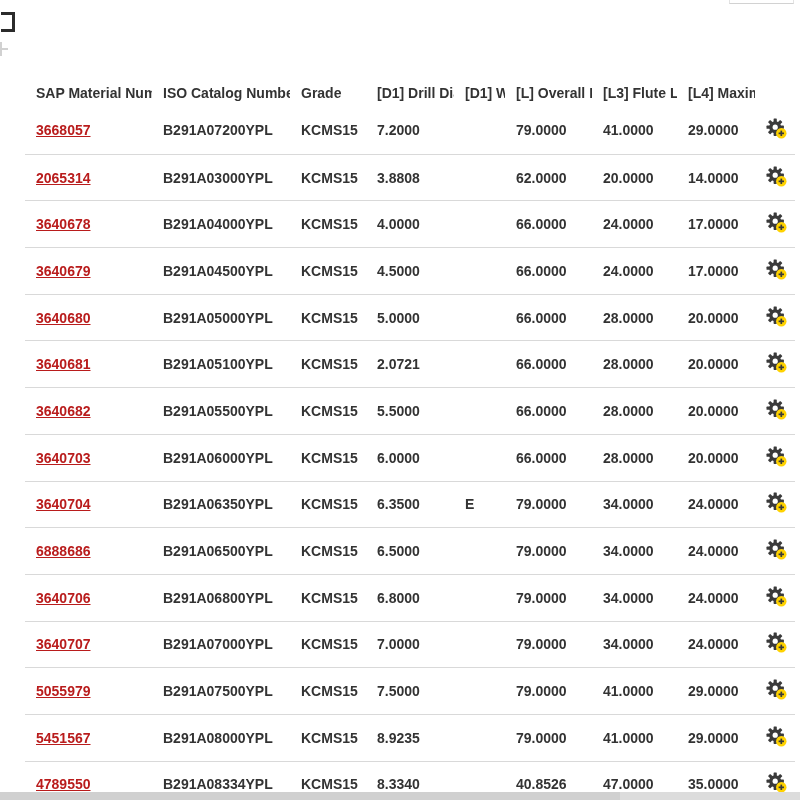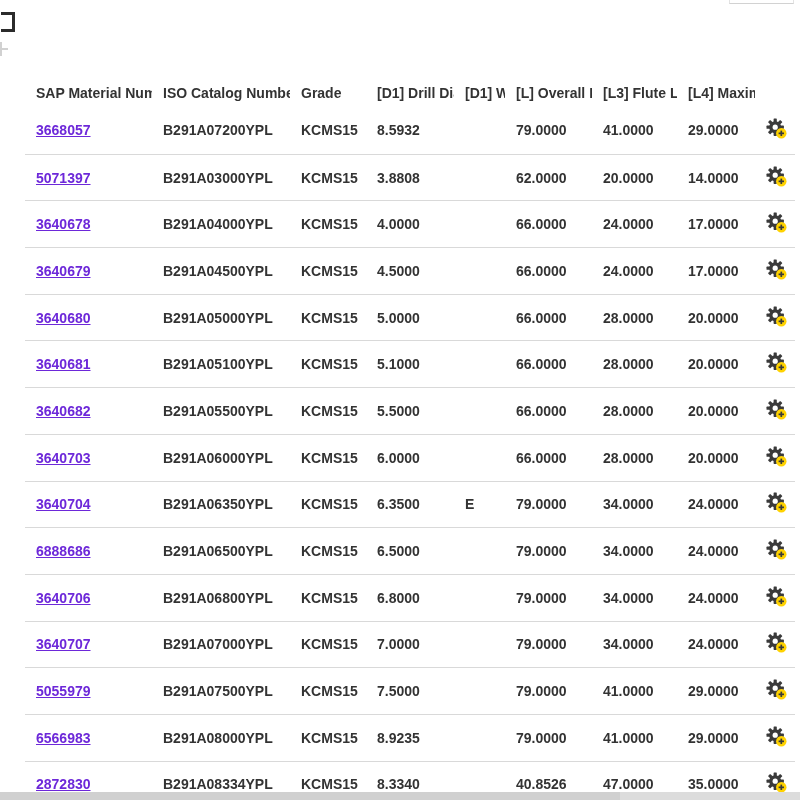--- a/index.html
+++ b/index.html
@@ -35,21 +35,21 @@
     align-items: center;
   }
   .thead { min-height: 77px; align-items: end; }
   .thead .cell {
     font-size: 14px; font-weight: bold; line-height: 19px;
     padding: 0 4px 4px 11px; color: #333333;
   }
   .tbody .trow { height: 46.7px; border-top: 1px solid #d9d9d9; box-sizing: border-box; }
   .tbody .trow:first-child { border-top: none; }
   .cell { padding-left: 11px; font-size: 14px; font-weight: bold; white-space: nowrap; overflow: hidden; }
-  .cell a { color: #6d28d9; cursor: pointer; }
+  .cell a { color: #b91c1c; cursor: pointer; }
   .cell.action { padding-left: 11px; }
   .gear-btn { background: none; border: none; padding: 0; margin: 0; cursor: pointer; display: inline-block; line-height: 0; }
 
   .hscrollbar { position: absolute; left: 0; top: 792px; width: 800px; height: 8px; background: #dcdcdc; }
   .hscrollbar .thumb { position: absolute; left: 0; top: 0; height: 8px; width: 620px; background: #d0d0d0; }
 </style>
 </head>
 <body>
 
 <div class="page">
@@ -73,21 +73,21 @@
       <div class="cell">[L4] Maximum Drilling Depth</div>
       <div class="cell"></div>
     </div>
     <div class="tbody">
   <div class="trow">
     <div class="cell">
       <a href="#">3668057</a>
     </div>
     <div class="cell">B291A07200YPL</div>
     <div class="cell">KCMS15</div>
-    <div class="cell">8.5932</div>
+    <div class="cell">7.2000</div>
     <div class="cell"></div>
     <div class="cell">79.0000</div>
     <div class="cell">41.0000</div>
     <div class="cell">29.0000</div>
     <div class="cell action">
       <button class="gear-btn" title="">
         <svg width="21" height="21" viewBox="0 0 21 21">
           <g fill="#3a3a3a">
             <rect x="7.6" y="0.5" width="3.2" height="17.4" rx="0.6"></rect>
             <rect x="7.6" y="0.5" width="3.2" height="17.4" rx="0.6" transform="rotate(45 9.2 9.2)"></rect>
@@ -101,21 +101,21 @@
             <rect x="12.6" y="14.5" width="5.4" height="1.7"></rect>
             <rect x="14.45" y="12.6" width="1.7" height="5.4"></rect>
           </g>
         </svg>
       </button>
     </div>
   </div>
 
   <div class="trow">
     <div class="cell">
-      <a href="#">5071397</a>
+      <a href="#">2065314</a>
     </div>
     <div class="cell">B291A03000YPL</div>
     <div class="cell">KCMS15</div>
     <div class="cell">3.8808</div>
     <div class="cell"></div>
     <div class="cell">62.0000</div>
     <div class="cell">20.0000</div>
     <div class="cell">14.0000</div>
     <div class="cell action">
       <button class="gear-btn" title="">
@@ -233,21 +233,21 @@
       </button>
     </div>
   </div>
 
   <div class="trow">
     <div class="cell">
       <a href="#">3640681</a>
     </div>
     <div class="cell">B291A05100YPL</div>
     <div class="cell">KCMS15</div>
-    <div class="cell">5.1000</div>
+    <div class="cell">2.0721</div>
     <div class="cell"></div>
     <div class="cell">66.0000</div>
     <div class="cell">28.0000</div>
     <div class="cell">20.0000</div>
     <div class="cell action">
       <button class="gear-btn" title="">
         <svg width="21" height="21" viewBox="0 0 21 21">
           <g fill="#3a3a3a">
             <rect x="7.6" y="0.5" width="3.2" height="17.4" rx="0.6"></rect>
             <rect x="7.6" y="0.5" width="3.2" height="17.4" rx="0.6" transform="rotate(45 9.2 9.2)"></rect>
@@ -485,21 +485,21 @@
             <rect x="12.6" y="14.5" width="5.4" height="1.7"></rect>
             <rect x="14.45" y="12.6" width="1.7" height="5.4"></rect>
           </g>
         </svg>
       </button>
     </div>
   </div>
 
   <div class="trow">
     <div class="cell">
-      <a href="#">6566983</a>
+      <a href="#">5451567</a>
     </div>
     <div class="cell">B291A08000YPL</div>
     <div class="cell">KCMS15</div>
     <div class="cell">8.9235</div>
     <div class="cell"></div>
     <div class="cell">79.0000</div>
     <div class="cell">41.0000</div>
     <div class="cell">29.0000</div>
     <div class="cell action">
       <button class="gear-btn" title="">
@@ -517,21 +517,21 @@
             <rect x="12.6" y="14.5" width="5.4" height="1.7"></rect>
             <rect x="14.45" y="12.6" width="1.7" height="5.4"></rect>
           </g>
         </svg>
       </button>
     </div>
   </div>
 
   <div class="trow">
     <div class="cell">
-      <a href="#">2872830</a>
+      <a href="#">4789550</a>
     </div>
     <div class="cell">B291A08334YPL</div>
     <div class="cell">KCMS15</div>
     <div class="cell">8.3340</div>
     <div class="cell"></div>
     <div class="cell">40.8526</div>
     <div class="cell">47.0000</div>
     <div class="cell">35.0000</div>
     <div class="cell action">
       <button class="gear-btn" title="">

